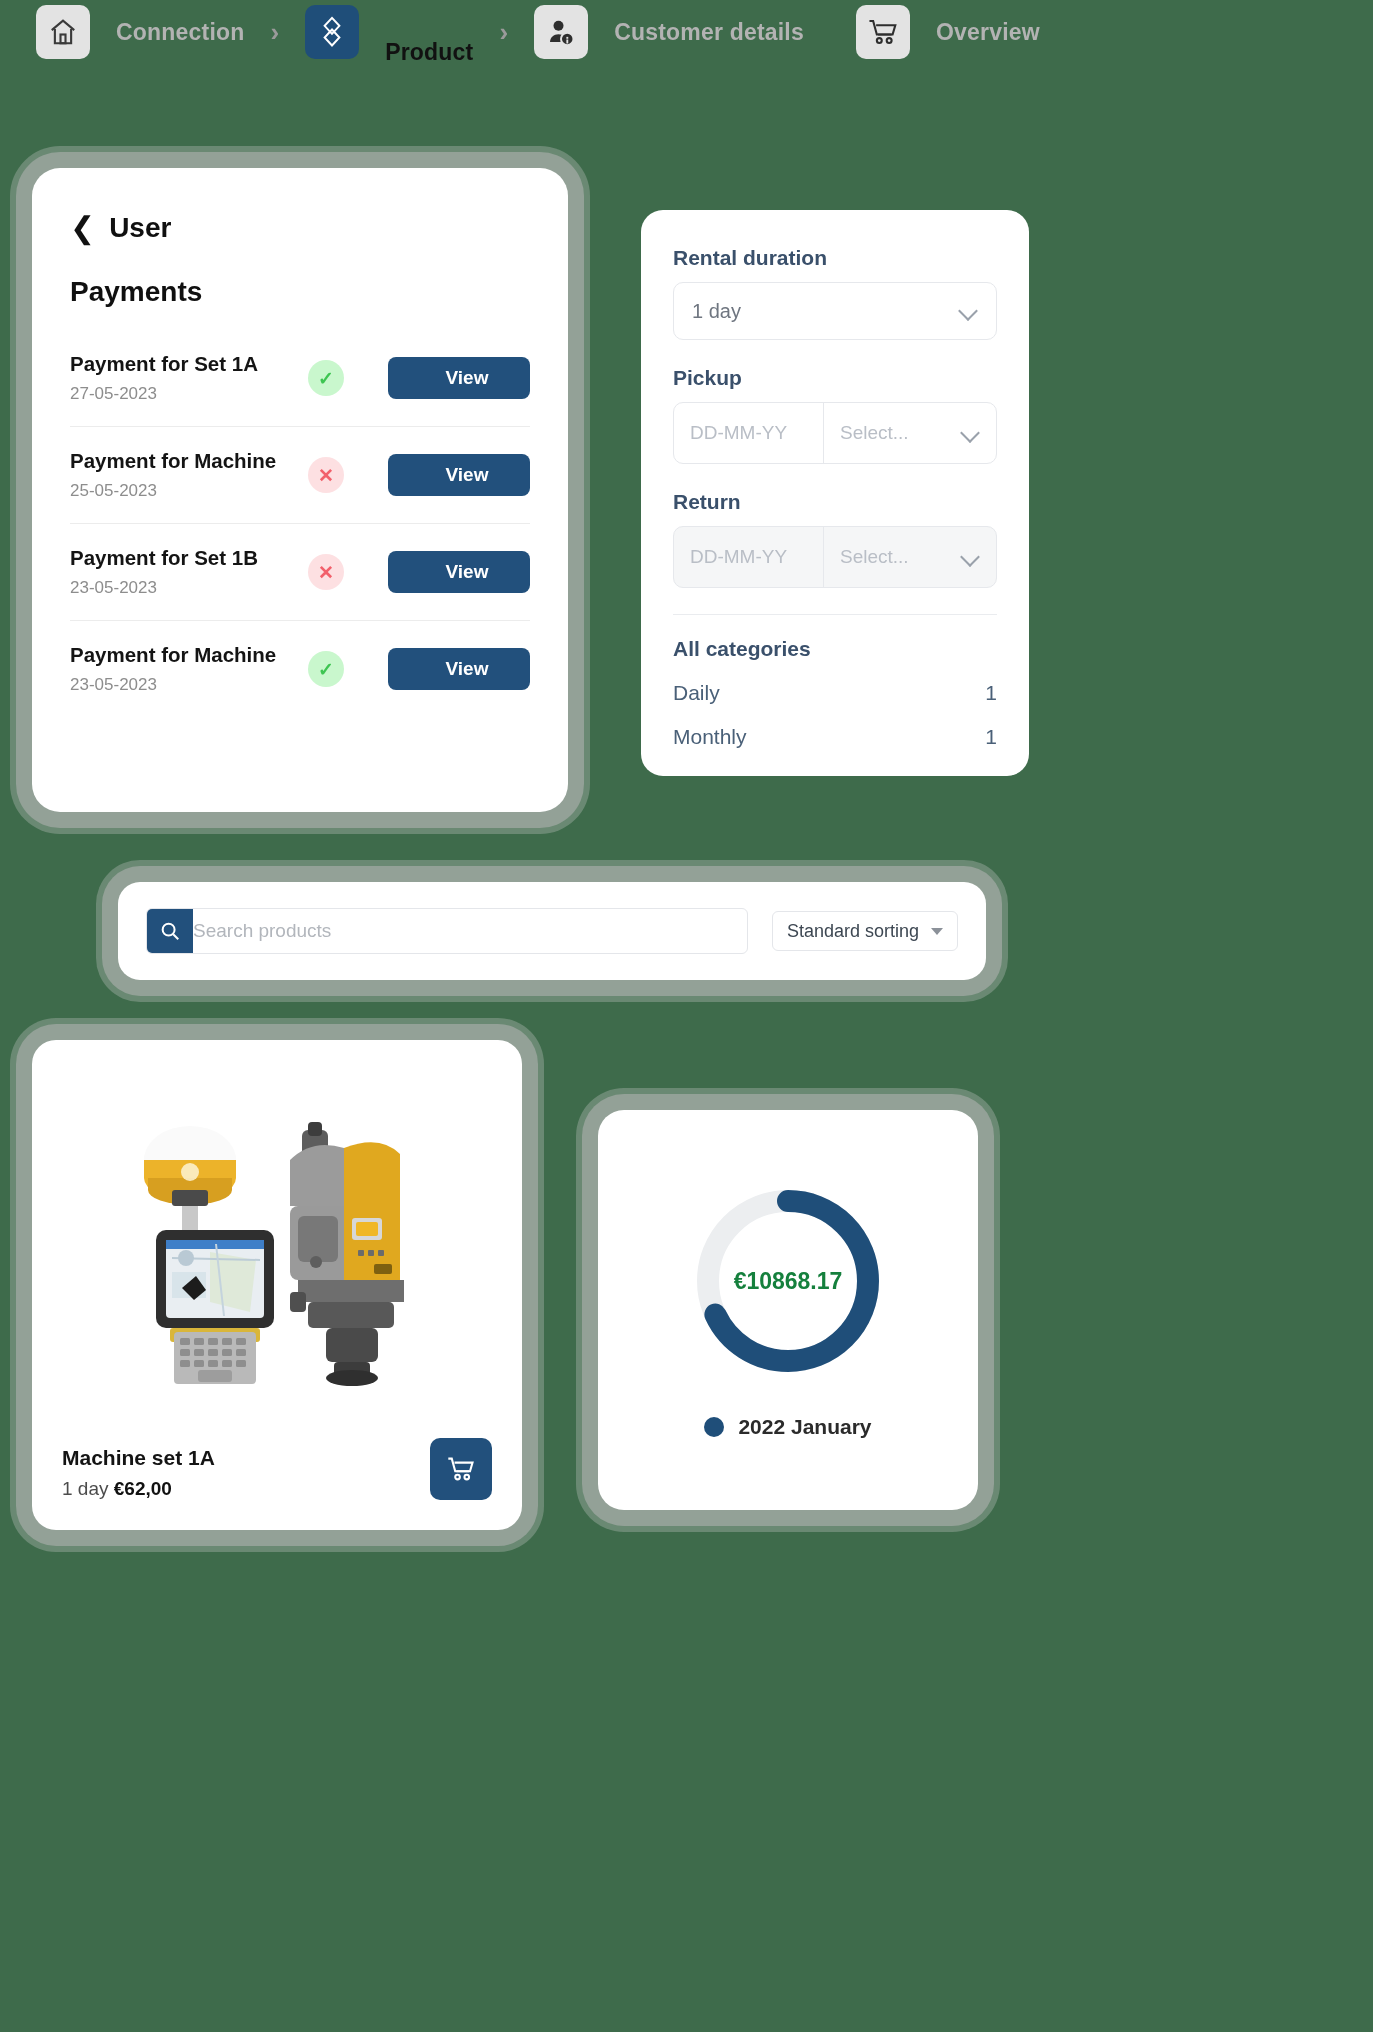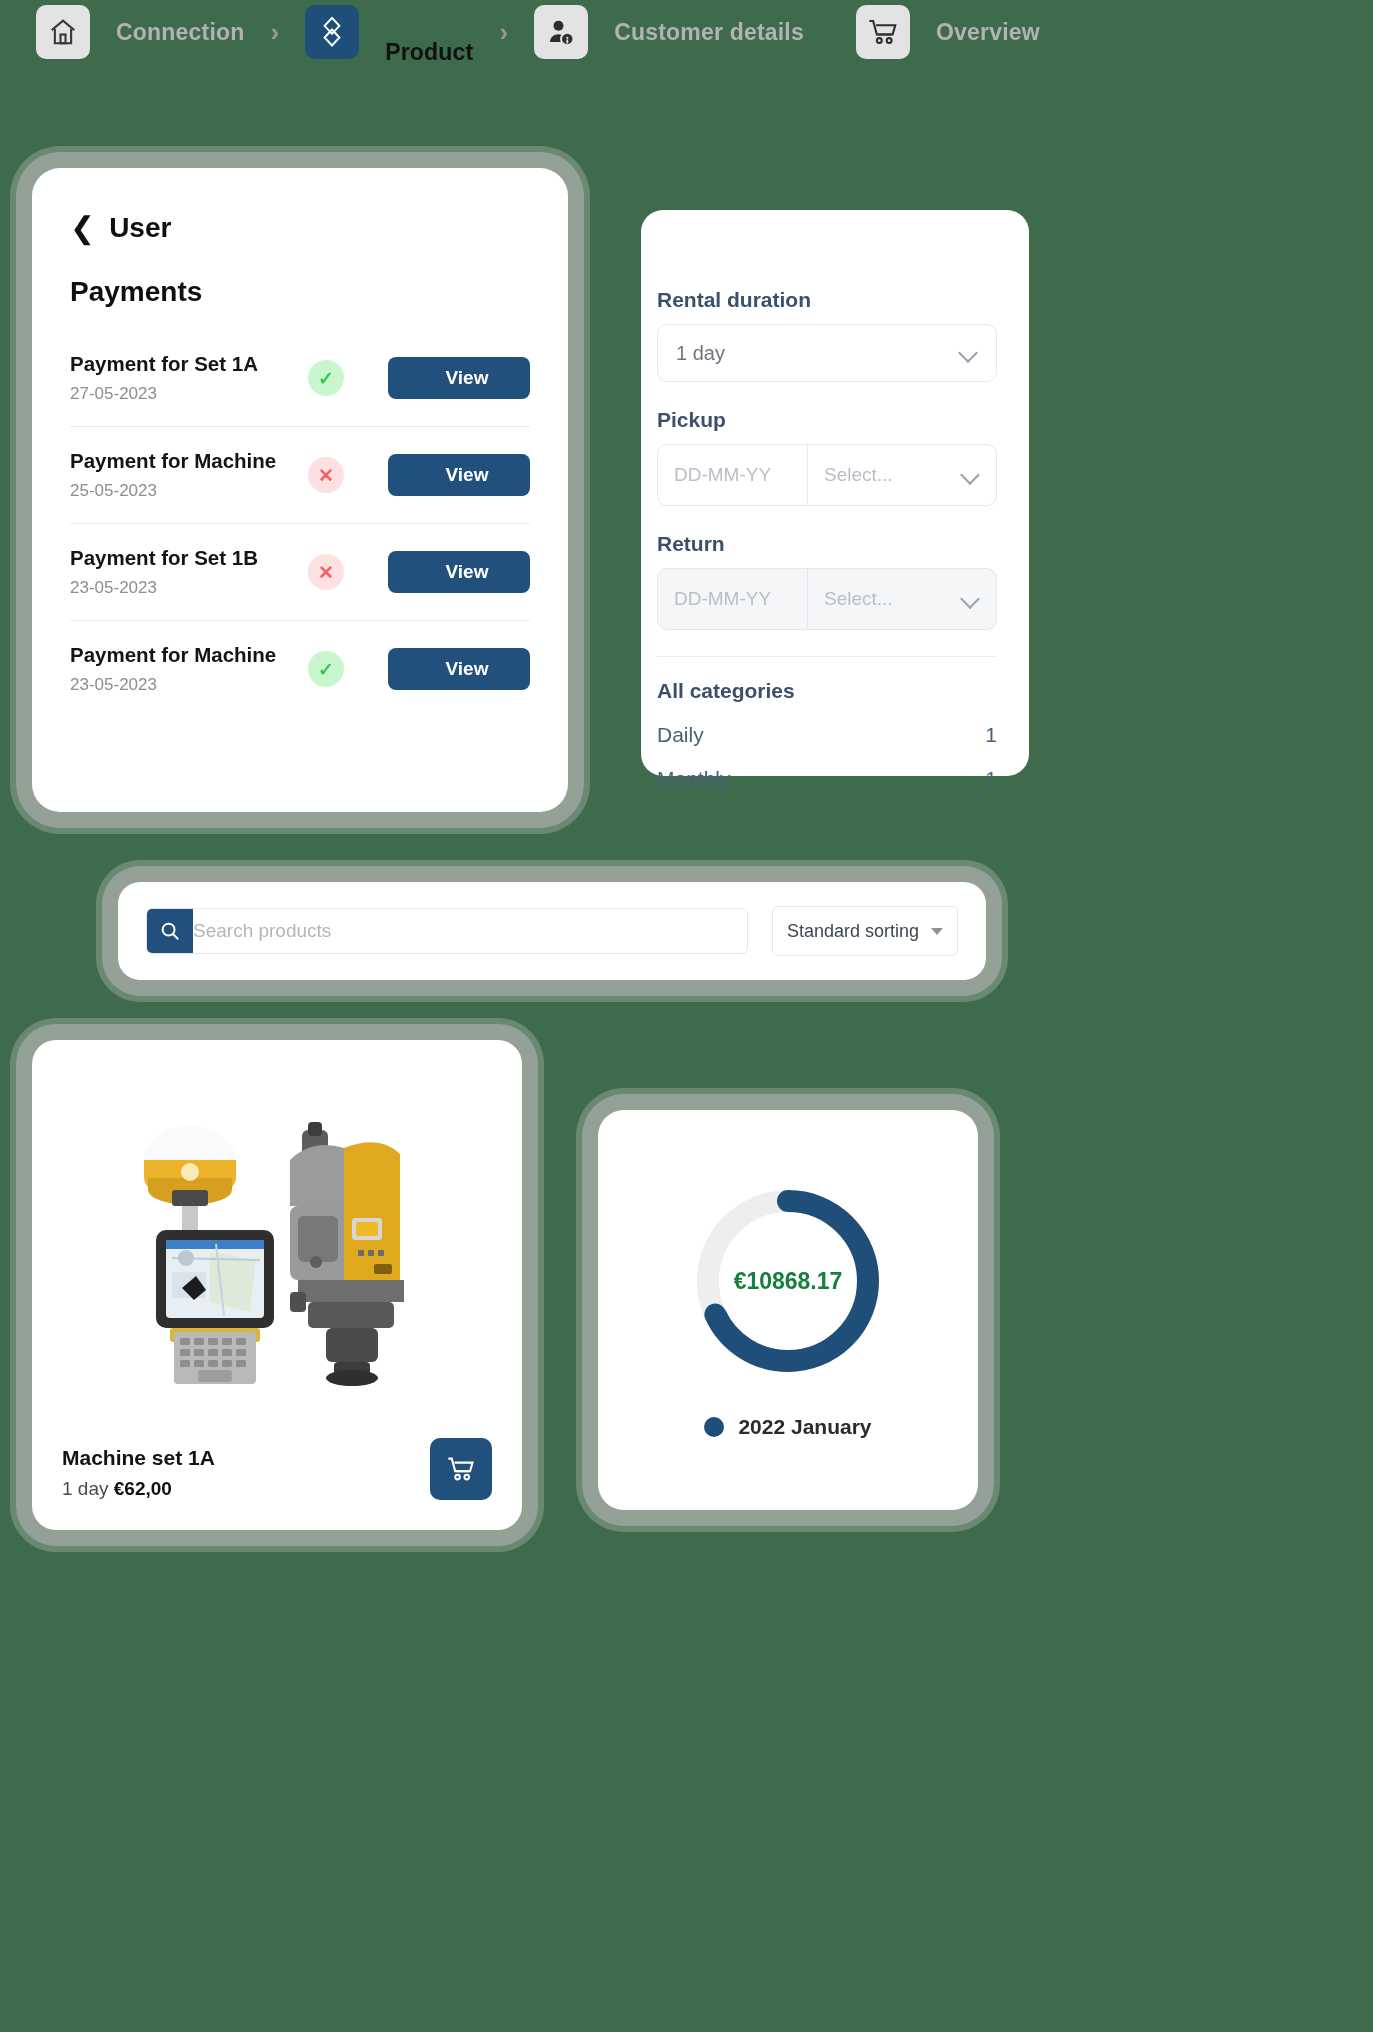--- a/index.html
+++ b/index.html
@@ -74,21 +74,21 @@
     margin-left: auto;
     width: 142px; height: 42px; border-radius: 8px;
     background: #22507c; color: #fff; border: none;
     font-family: "Liberation Sans", sans-serif;
     font-size: 19px; font-weight: 700; cursor: pointer;
     display: flex; align-items: center; justify-content: center; padding-left: 16px;
   }
 
   
   #filters-card { left: 641px; top: 210px; width: 388px; height: 566px; border-radius: 22px; box-shadow:none; }
-  .fil-inner { padding: 36px 32px 0 16px; margin-top: 42px; }
+  .fil-inner { padding: 36px 32px 0 32px; }
   .fil-label {
     font-size: 21px; font-weight: 700; color: #3a506b;
     margin-bottom: 12px;
   }
   .fil-label.second { margin-top: 26px; }
   .select-box {
     height: 58px; border: 1px solid #e6e8ec; border-radius: 10px;
     display: flex; align-items: center; background: #fff;
     padding: 0 18px;
   }
@@ -122,21 +122,21 @@
   .search-field {
     flex: 1; height: 46px; display: flex; align-items: center;
     border: 1px solid #e4e6ea; border-radius: 6px; overflow: hidden; background: #fff;
   }
   .search-icon-box {
     width: 46px; height: 46px; background: #22507c;
     display: flex; align-items: center; justify-content: center; flex: 0 0 auto;
   }
   .search-ph { font-size: 19px; color: #b2b6bc; }
   .sort-box {
-    width: 186px; height: 50px; border: 1px solid #e4e6ea; border-radius: 6px;
+    width: 186px; height: 40px; border: 1px solid #e4e6ea; border-radius: 6px;
     display: flex; align-items: center; padding: 0 14px; background: #fff;
   }
   .sort-box .val { font-size: 18px; color: #3d4752; }
   .caret { margin-left: auto; width: 0; height: 0;
            border-left: 6px solid transparent; border-right: 6px solid transparent;
            border-top: 7px solid #8b9199; }
 
   
   #product-card { left: 32px; top: 1040px; width: 490px; height: 490px; border-radius: 24px; }
   .prod-inner { padding: 26px 30px 0 30px; height: 100%; display: flex; flex-direction: column; }

